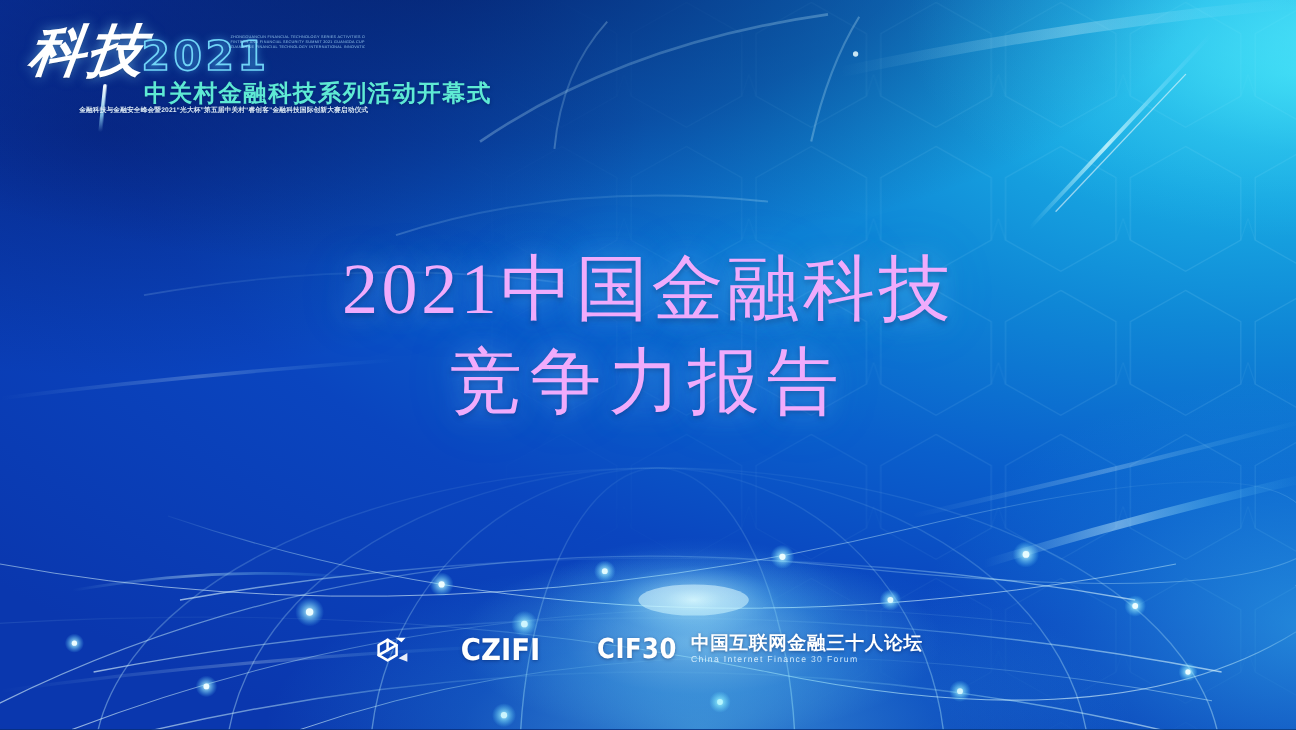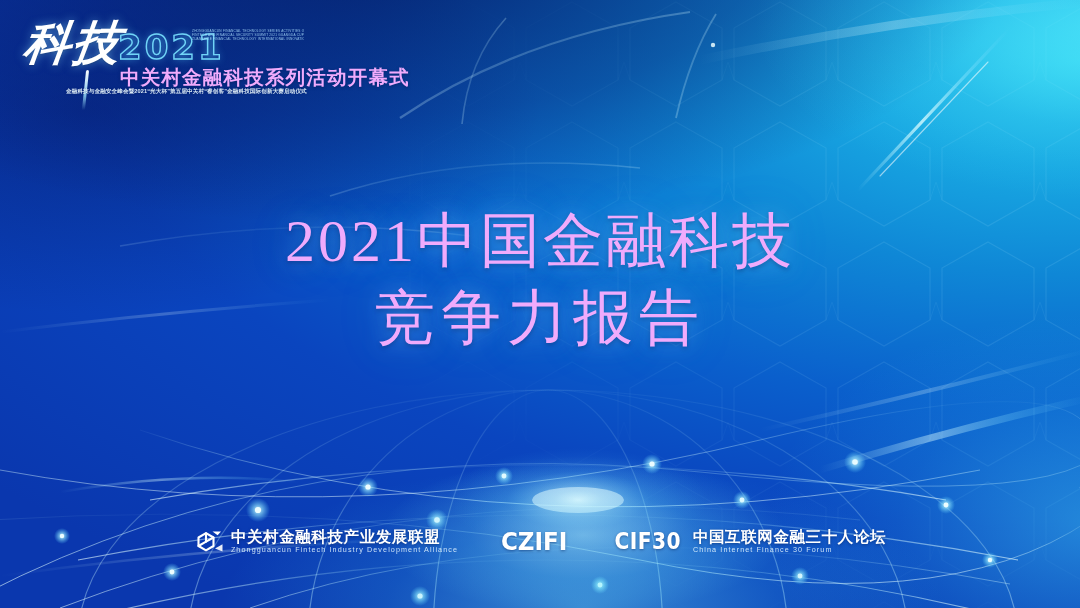--- a/index.html
+++ b/index.html
@@ -115,21 +115,21 @@
     overflow: hidden;
     text-overflow: clip;
   }
   .logo-main {
     position: absolute;
     left: 102px;
     top: 46px;
     font-size: 19.5px;
     font-weight: 700;
     letter-spacing: 1.2px;
-    color: #f0abfc;
+    color: #5eead4;
     white-space: nowrap;
     text-shadow: 0 1px 3px rgba(0,25,80,0.55);
   }
   .logo-sub {
     position: absolute;
     left: 48px;
     top: 70px;
     font-size: 5.6px;
     font-weight: 700;
     letter-spacing: 0.1px;
@@ -399,24 +399,20 @@
         <svg width="30" height="30" viewBox="0 0 30 30" aria-hidden="true">
           <g fill="none" stroke="#ffffff" stroke-width="2.1" stroke-linejoin="round" stroke-linecap="round">
             <path d="M4.5 11.5 L12 7.2 L19.5 11.5 L19.5 20 L12 24.3 L4.5 20 Z"></path>
             <path d="M12 7.2 L12 15.7 L4.5 20"></path>
             <path d="M12 15.7 L19.5 11.5"></path>
           </g>
           <path d="M18.5 5.5 L27 5.5 L23.6 9.2 Z" fill="#ffffff"></path>
           <path d="M21 22.5 L28.5 18.2 L28.5 25.5 Z" fill="#ffffff" opacity="0.9"></path>
         </svg>
       </div>
-      <div class="partner-text">
-        <div class="p-cn">中关村金融科技产业发展联盟</div>
-        <div class="p-en">Zhongguancun Fintech Industry Development Alliance</div>
-      </div>
     </div>
 
     <div class="partner">
       <div class="partner-mark mark-wordmark mark-czifi">CZIFI</div>
     </div>
 
     <div class="partner">
       <div class="partner-mark mark-wordmark mark-cif30">CIF30</div>
       <div class="partner-text">
         <div class="p-cn">中国互联网金融三十人论坛</div>

